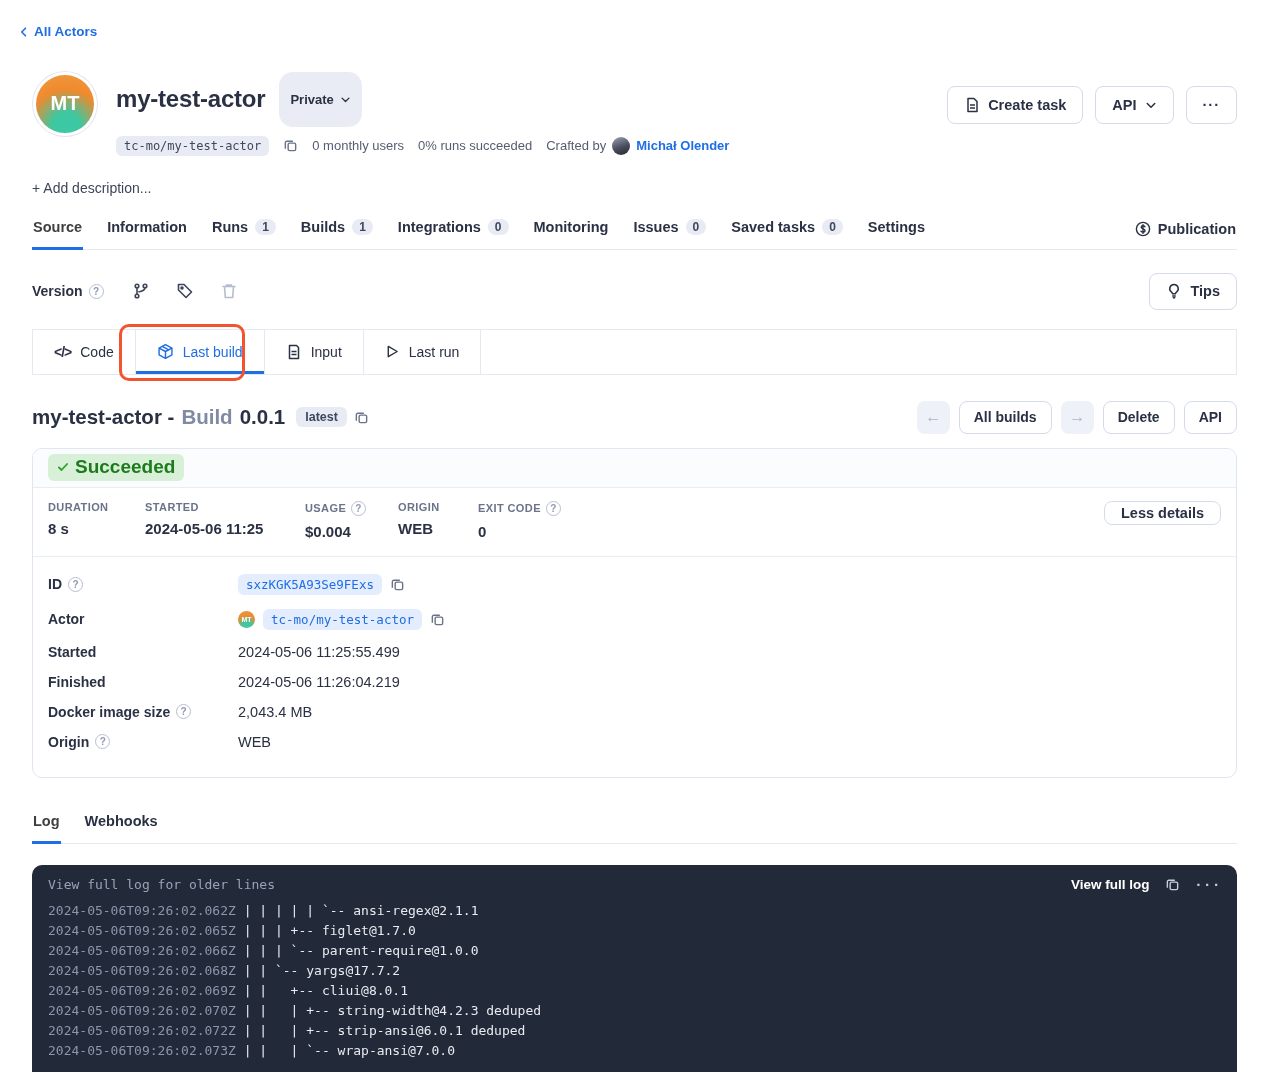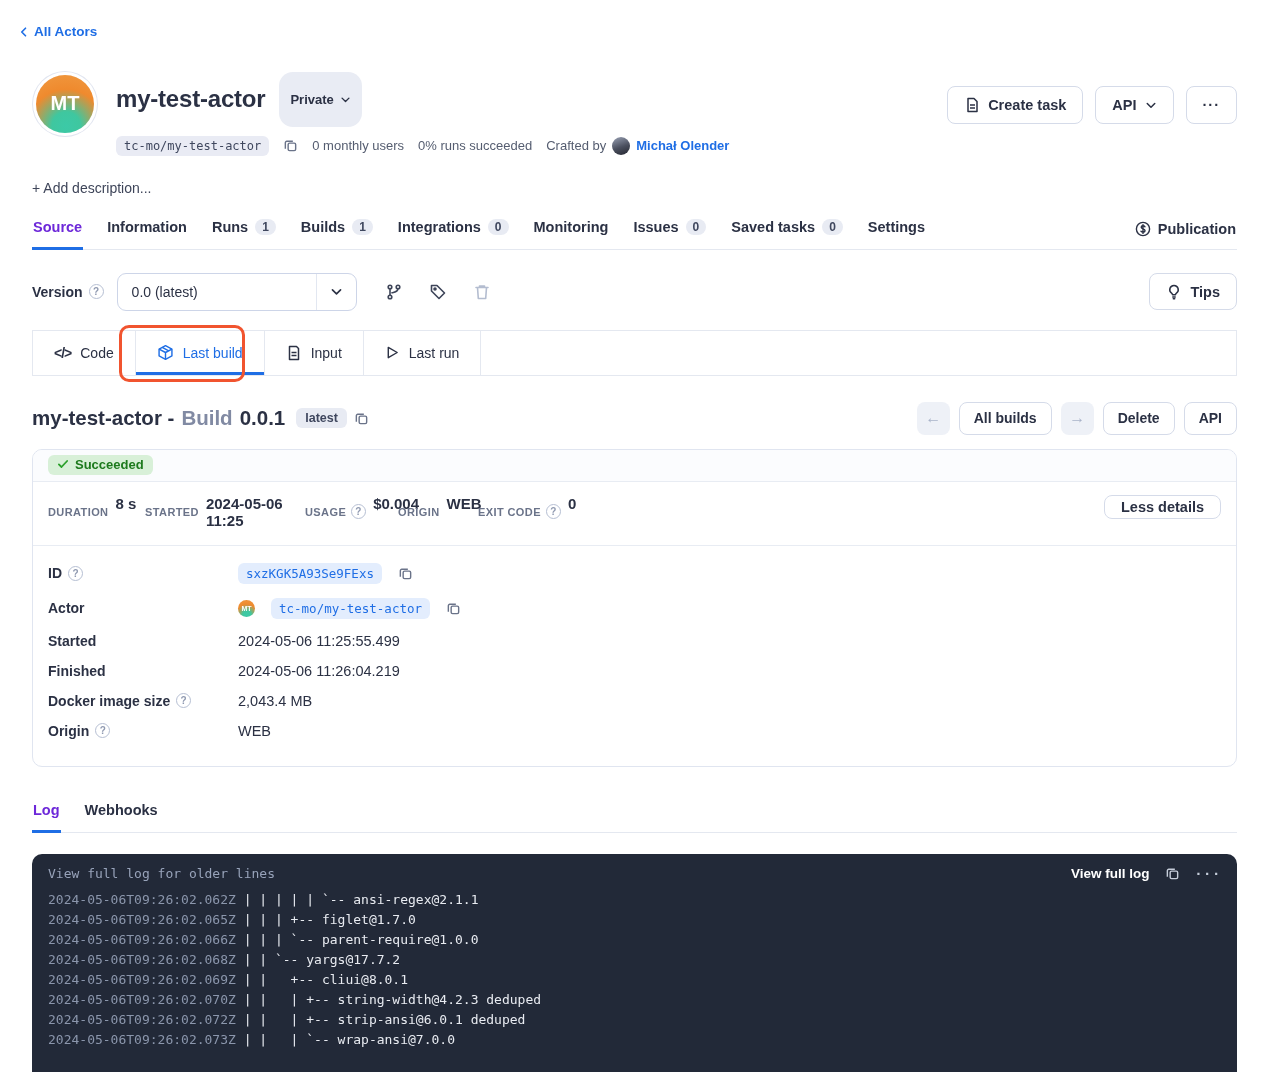--- a/index.html
+++ b/index.html
@@ -45,21 +45,21 @@
     border-radius: 8px; color: #a9b3c9; font-size: 16px; }
 
   .add-description { margin-top: 24px; font-size: 14px; color: #3e4559; cursor: pointer; }
 
   
   .main-tabs-bar { display: flex; align-items: flex-end; margin-top: 14px; border-bottom: 1px solid #e4e8f0; }
   .main-tabs { display: flex; gap: 23px; }
   .tab { display: inline-flex; align-items: center; gap: 7px; padding: 9px 1px 12px;
     font-size: 14.5px; font-weight: 600; color: #2b3144; cursor: pointer; margin-bottom: -1px;
     border-bottom: 3px solid transparent; }
-  .tab.active { color: #6d28d9; border-bottom-color: #1f6ee5; }
+  .tab.active { color: #404040; border-bottom-color: #1f6ee5; }
   .tab .count { background: #e8ebf3; color: #3f475e; font-size: 12px; font-weight: 600;
     border-radius: 9px; padding: 1px 7px; }
   .publication-tab { margin-left: auto; display: inline-flex; align-items: center; gap: 7px;
     padding: 9px 1px 12px; font-size: 14.5px; font-weight: 600; cursor: pointer; }
 
   
   .version-bar { display: flex; align-items: center; margin-top: 23px; }
   .version-label { display: inline-flex; align-items: center; gap: 6px; font-size: 14px; font-weight: 700; }
   .help { width: 15px; height: 15px; border: 1px solid #b6bfd3; border-radius: 50%;
     display: inline-flex; align-items: center; justify-content: center;
@@ -93,33 +93,33 @@
   .build-title { display: flex; align-items: center; gap: 7px; font-size: 20.5px; font-weight: 700; }
   .build-title .muted { color: #818aa3; }
   .latest-badge { background: #e8ebf3; color: #3f475e; font-size: 12.5px; font-weight: 600;
     border-radius: 6px; padding: 3px 9px; margin-left: 4px; }
   .build-actions { margin-left: auto; display: flex; align-items: center; gap: 9px; }
 
   
   .card { margin-top: 14px; border: 1px solid #e0e5f0; border-radius: 10px; overflow: hidden; }
   .card-strip { padding: 5px 15px 6px; background: #fbfcfe; border-bottom: 1px solid #e8ecf3; }
   .status-badge { display: inline-flex; align-items: center; gap: 6px; background: #d8f0d8;
-    color: #1d7a1d; font-size: 13px; font-weight: 600; border-radius: 6px; padding: 2px 9px 3px; }
+    color: #1d7a1d; font-size: 19px; font-weight: 600; border-radius: 6px; padding: 2px 9px 3px; }
   .stats-row { display: flex; padding: 13px 15px 16px; }
-  .stat { display: flex; gap: 7px; }
+  .stat { display: flex; flex-direction: column; gap: 7px; }
   .stat-label { display: flex; align-items: center; gap: 5px; font-size: 11px; font-weight: 700;
     letter-spacing: 0.4px; color: #6a7389; text-transform: uppercase; }
   .stat-value { font-size: 15px; font-weight: 700; }
   .stat.w1 { width: 97px; } .stat.w2 { width: 160px; } .stat.w3 { width: 93px; } .stat.w4 { width: 80px; }
   .less-details { margin-left: auto; align-self: flex-start; height: 24px; }
   .detail-rows { border-top: 1px solid #e8ecf3; padding: 17px 15px 13px; }
   .detail-row { display: flex; align-items: center; margin-bottom: 14px; min-height: 16px; }
   .detail-label { width: 190px; display: flex; align-items: center; gap: 6px;
     font-size: 14px; font-weight: 700; }
-  .detail-value { display: flex; align-items: center; gap: 16px; font-size: 14.5px; color: #2b3144; }
+  .detail-value { display: flex; align-items: center; gap: 8px; font-size: 14.5px; color: #2b3144; }
   .blue-pill { font-family: "DejaVu Sans Mono", monospace; font-size: 12.5px; color: #1f6ee5;
     background: #e3edfd; border-radius: 6px; padding: 3px 8px; cursor: pointer; }
   .mini-avatar { width: 17px; height: 17px; border-radius: 50%; flex: 0 0 auto;
     background: radial-gradient(circle at 52% 88%, #3cc9a7 0%, #3fc79f 24%, #ef8a2e 62%, #f09b43 100%);
     display: flex; align-items: center; justify-content: center; color: #fff; font-weight: 700; font-size: 7px; }
 
   
   .log-tabs-bar { display: flex; gap: 23px; margin-top: 26px; border-bottom: 1px solid #e4e8f0; }
 
   
@@ -250,28 +250,20 @@
       <span>Publication</span>
     </div>
   </div>
 
   
   <div class="version-bar">
     <span class="version-label">
       <span>Version</span>
       <span class="help"></span>
     </span>
-    <div class="select">
-      <span class="select-value">0.0 (latest)</span>
-      <span class="select-caret">
-        <svg width="13" height="13" viewBox="0 0 16 16" fill="none" stroke="#2b3144" stroke-width="2" stroke-linecap="round" stroke-linejoin="round">
-            <path d="M3 6 L8 11 L13 6"></path>
-          </svg>
-      </span>
-    </div>
     <div class="version-icons">
       <span class="icon-btn">
         <svg width="18" height="18" viewBox="0 0 18 18" fill="none" stroke-width="1.6" stroke-linecap="round" stroke-linejoin="round">
             <circle cx="5" cy="4" r="1.8"></circle>
             <circle cx="13" cy="4" r="1.8"></circle>
             <circle cx="5" cy="14" r="1.8"></circle>
             <path d="M5 5.8 V12.2 M13 5.8 c0 3-3 3.4-6 4"></path>
           </svg>
       </span>
       <span class="icon-btn">

